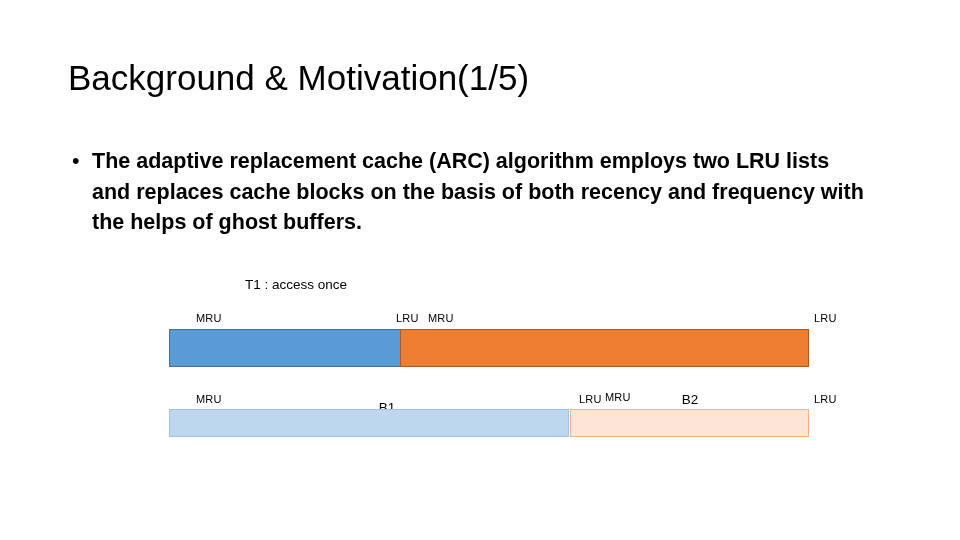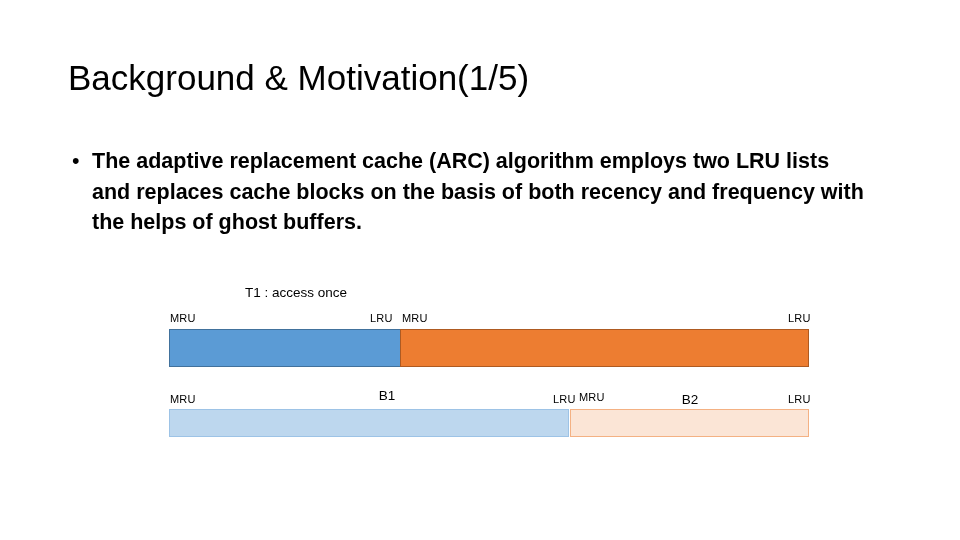--- a/index.html
+++ b/index.html
@@ -82,20 +82,21 @@
     white-space: nowrap;
     text-align: center;
   }
 
   .end-label {
     position: absolute;
     font-size: 11px;
     color: #000000;
     white-space: nowrap;
     letter-spacing: 0.2px;
+    margin-left: 26px;
   }
 
   .bar {
     position: absolute;
     box-sizing: border-box;
   }
 
   .bar-t1 {
     background: #5B9BD5;
     border: 1px solid #41719C;
@@ -122,36 +123,36 @@
 
   <div class="body-block">
     <div class="bullet-row">
       <span class="bullet-mark">•</span>
       <span class="bullet-text">The adaptive replacement cache (ARC) algorithm employs two LRU lists and replaces cache blocks on the basis of both recency and frequency with the helps of ghost buffers.</span>
     </div>
   </div>
 
   <div id="diagram">
 
-    <div class="grp-label" style="left:226px; top:277px; width:140px;margin-top:8px;">T1 : access once</div>
+    <div class="grp-label" style="left:226px; top:277px; width:140px;">T1 : access once</div>
 
 
     <div class="end-label" style="left:170px; top:312px;">MRU</div>
 
     <div class="end-label" style="left:370px; top:312px;">LRU</div>
 
     <div class="end-label" style="left:402px; top:312px;">MRU</div>
 
     <div class="end-label" style="left:788px; top:312px;">LRU</div>
 
     <div class="bar bar-t1" style="left: 169px; top: 329px; width: 232px; height: 38px; background: rgb(91, 155, 213); border-color: rgb(65, 113, 156);"></div>
 
     <div class="bar bar-t2" style="left: 400px; top: 329px; width: 409px; height: 38px; background: rgb(237, 125, 49); border-color: rgb(174, 90, 33);"></div>
 
-    <div class="grp-label" style="left:362px; top:388px; width:50px;">B1</div>
+    <div class="grp-label" style="left:362px; top:400px; width:50px;">B1</div>
 
     <div class="grp-label" style="left:665px; top:392px; width:50px;">B2</div>
 
     <div class="end-label" style="left:170px; top:393px;">MRU</div>
 
     <div class="end-label" style="left:553px; top:393px;">LRU</div>
 
     <div class="end-label" style="left:579px; top:391px;">MRU</div>
 
     <div class="end-label" style="left:788px; top:393px;">LRU</div>

